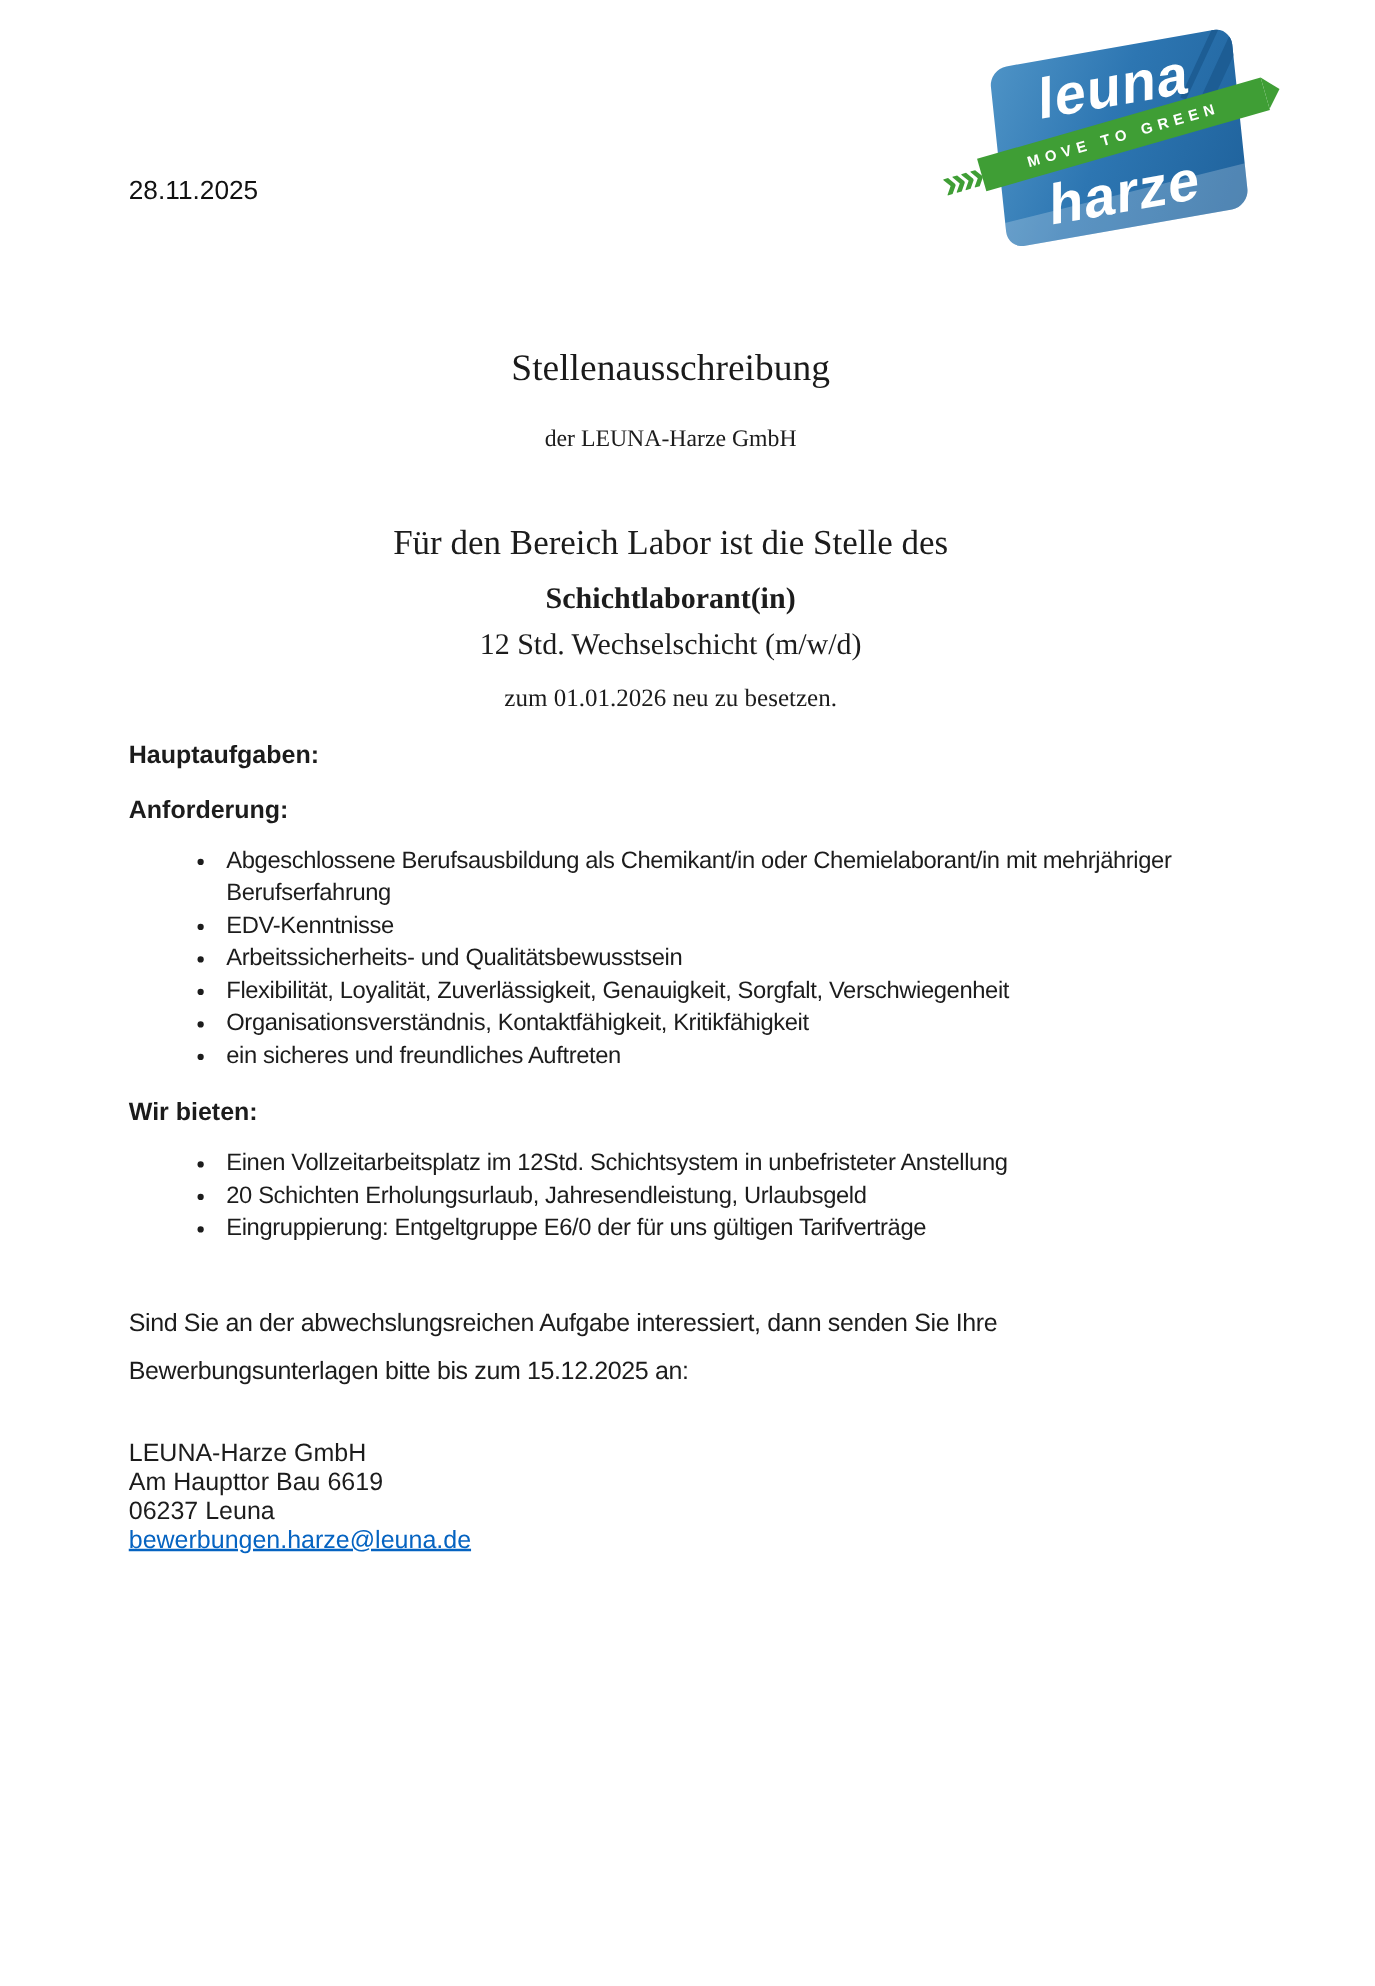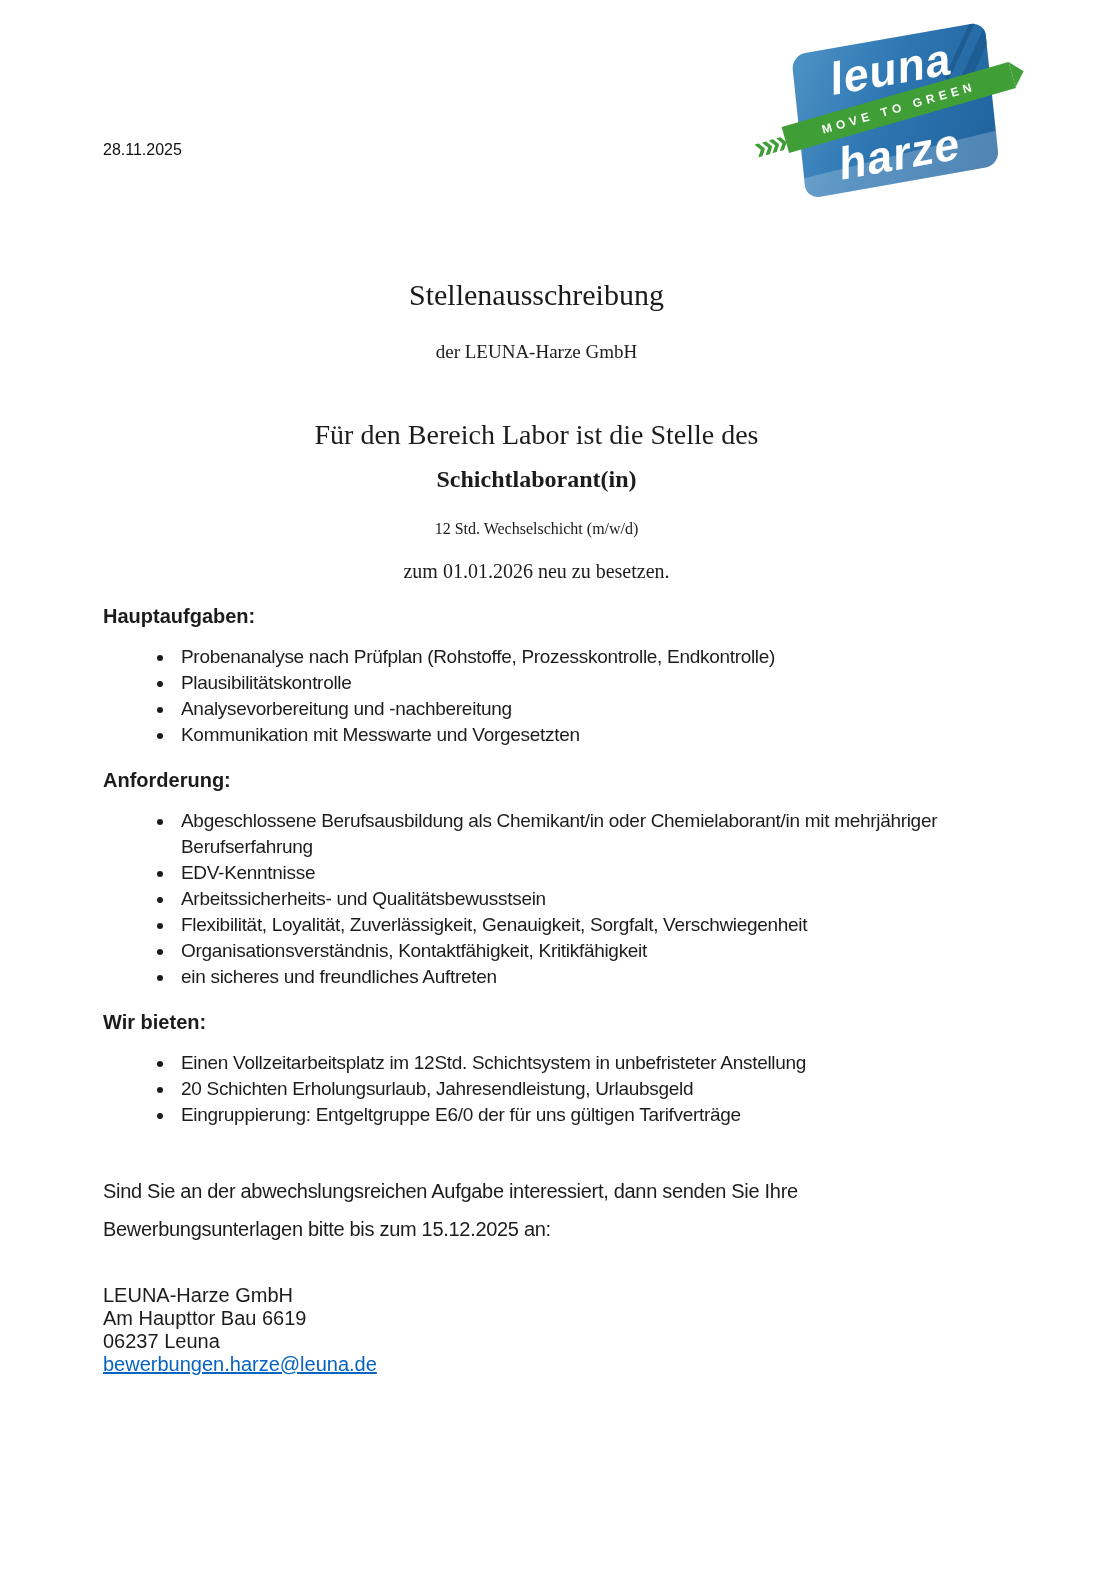--- a/index.html
+++ b/index.html
@@ -2,21 +2,21 @@
 <html><head>
 <meta charset="utf-8">
 <style>
   * { margin:0; padding:0; box-sizing:border-box; }
   html,body { background:#ffffff; }
   body {
     width:1100px; height:1589px; position:relative; overflow:hidden;
     font-family:"Liberation Sans", sans-serif; color:#1c1c1c;
   }
   .date {
-    position:absolute; left:103px; top:141px; font-size:16px; color:#111;
+    position:absolute; left:103px; top:141px; font-size:21px; color:#111;
   }
   
   .logo { position:absolute; top:20px; right:86px; width:256px; height:190px; }
   .logo-inner { position:absolute; inset:0; transform:rotate(-10deg); }
   .logo-rect {
     position:absolute; left:40px; top:20px; width:196px; height:144px;
     border-radius:14px; overflow:hidden; transform:skewX(-4deg);
     background:linear-gradient(118deg, #4e93c6 0%, #2d76b2 45%, #1f629c 100%);
   }
   .logo-sheen {
@@ -56,21 +56,21 @@
     border-top:13.5px solid transparent; border-bottom:13.5px solid transparent;
     border-left:12px solid #3f9e35;
   }
   
   .content { padding:278px 130px 0 103px; }
   .centered { text-align:center;font-family:Liberation Serif, serif; }
   .title { font-size:30px; font-weight:normal; color:#1a1a1a; line-height:34px; }
   .subtitle { font-size:19px; margin-top:28px; line-height:23px; }
   .intro { font-size:28px; margin-top:60px; line-height:23px; }
   .position { font-size:24px; font-weight:bold; margin-top:19px; line-height:28px; }
-  .shift { font-size:16px; margin-top:24px; line-height:23px; }
+  .shift { font-size:24px; margin-top:12px; line-height:23px; }
   .start { font-size:20px; margin-top:20px; line-height:23px; }
   .section-heading {
     font-size:20px; font-weight:bold; margin-top:21px; line-height:23px;
   }
   .section-heading.first { margin-top:22px; }
   ul.bullets {
     margin-top:16px; padding-left:72px; list-style:disc;
   }
   ul.bullets li {
     font-size:19px; line-height:26px; letter-spacing:-0.3px; padding-left:6px;
@@ -111,26 +111,20 @@
     <div class="title">Stellenausschreibung</div>
     <div class="subtitle">der LEUNA-Harze GmbH</div>
     <div class="intro">Für den Bereich Labor ist die Stelle des</div>
     <div class="position">Schichtlaborant(in)</div>
     <div class="shift">12 Std. Wechselschicht (m/w/d)</div>
     <div class="start">zum 01.01.2026 neu zu besetzen.</div>
   </div>
 
   <div class="section">
     <div class="section-heading first">Hauptaufgaben:</div>
-    <ul class="bullets">
-      <li>Probenanalyse nach Prüfplan (Rohstoffe, Prozesskontrolle, Endkontrolle)</li>
-      <li>Plausibilitätskontrolle</li>
-      <li>Analysevorbereitung und -nachbereitung</li>
-      <li>Kommunikation mit Messwarte und Vorgesetzten</li>
-    </ul>
   </div>
 
   <div class="section">
     <div class="section-heading">Anforderung:</div>
     <ul class="bullets">
       <li>Abgeschlossene Berufsausbildung als Chemikant/in oder Chemielaborant/in mit mehrjähriger Berufserfahrung</li>
       <li>EDV-Kenntnisse</li>
       <li>Arbeitssicherheits- und Qualitätsbewusstsein</li>
       <li>Flexibilität, Loyalität, Zuverlässigkeit, Genauigkeit, Sorgfalt, Verschwiegenheit</li>
       <li>Organisationsverständnis, Kontaktfähigkeit, Kritikfähigkeit</li>

